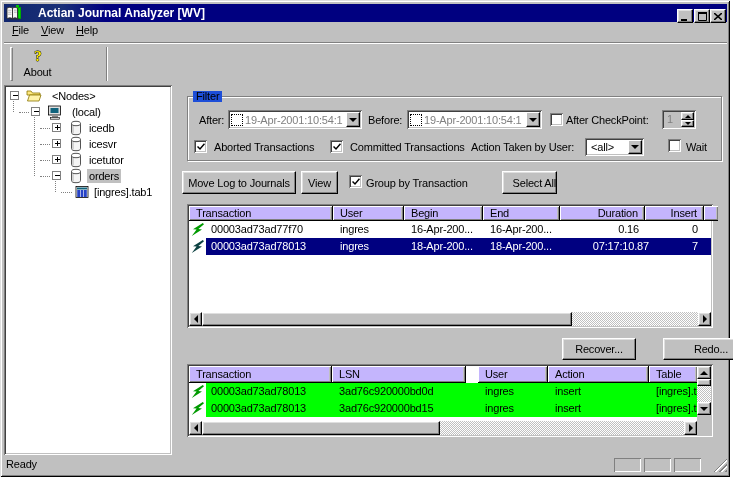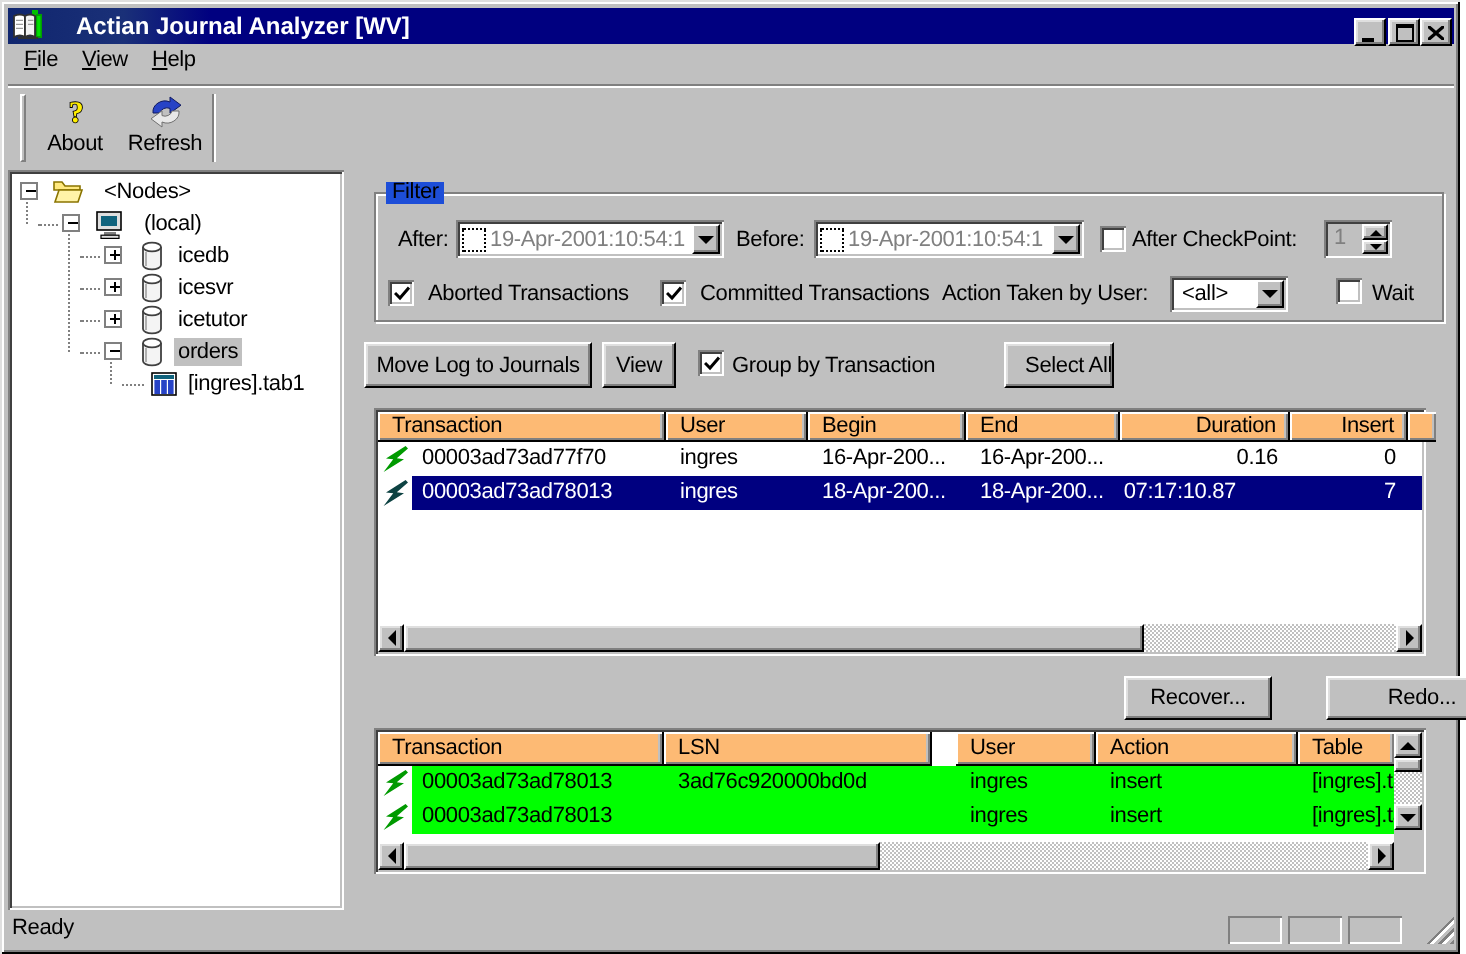--- a/index.html
+++ b/index.html
@@ -64,21 +64,21 @@
 .arr-l{width:0;height:0;border-top:4px solid transparent;border-bottom:4px solid transparent;border-right:4px solid #000;}
 .arr-r{width:0;height:0;border-top:4px solid transparent;border-bottom:4px solid transparent;border-left:4px solid #000;}
 .dotcb{width:12px;height:12px;margin-left:1px;background:#fff;border:1px dotted #000;flex:none;}
 .graytxt{color:#808080;white-space:nowrap;overflow:hidden;margin-left:2px;}
 
 .btn{position:absolute;background:#c0c0c0;border:1px solid;border-color:#ffffff #000000 #000000 #ffffff;
   box-shadow:inset -1px -1px 0 #808080,inset 1px 1px 0 #dfdfdf;
   display:flex;align-items:center;justify-content:center;white-space:nowrap;}
 
 .lv{background:#fff;}
-.hcell{position:absolute;top:0;height:100%;background:#fdba74;
+.hcell{position:absolute;top:0;height:100%;background:#c4b5fd;
   box-shadow:inset 1px 1px 0 #ffffff,inset -1px -1px 0 #808080,inset -2px 0 0 #c0c0c0;
   line-height:15px;padding:0 7px;white-space:nowrap;overflow:hidden;border-right:1px solid #000;border-bottom:1px solid #000;}
 .hcell.last{border-right:none;}
 .lrow{position:absolute;height:17px;}
 .lcell{position:absolute;top:0;height:17px;line-height:17px;padding:0 7px;white-space:nowrap;overflow:hidden;}
 .rnum{text-align:right;padding-right:6px;}
 .licon{position:absolute;left:2px;top:2px;width:13px;height:13px;}
 
 .sb{position:absolute;background:#dfdfdf;
   background-image:repeating-conic-gradient(#ffffff 0 25%,#c0c0c0 0 50%);background-size:2px 2px;}
@@ -135,27 +135,20 @@
 
   <div id="tbtopline" class="abs"></div>
   <div id="toolbar" class="abs">
     <div class="gripper"></div>
     <div class="tbtn" style="left:11px;width:45px;">
       <svg class="ticon" viewBox="0 0 16 16">
         <text x="8" y="13" font-size="15" font-weight="bold" text-anchor="middle" fill="#ffee00" stroke="#000" stroke-width="0.9" paint-order="stroke" font-family="Liberation Serif, serif">?</text>
       </svg>
       <span class="txt">About</span>
     </div>
-    <div class="tbtn" style="left:56px;width:45px;">
-      <svg class="ticon" viewBox="0 0 16 16">
-        <path d="M1.5 8.5 A6 5.5 0 0 1 10 3 L10 0.5 L15.5 4.6 L10 8.6 L10 6.2 A3.6 3.2 0 0 0 5 8.5 Z" fill="#2743c6" stroke="#101a60" stroke-width="0.5"></path>
-        <path d="M14.5 7.5 A6 5.5 0 0 1 6 13 L6 15.5 L0.5 11.4 L6 7.4 L6 9.8 A3.6 3.2 0 0 0 11 7.5 Z" fill="#e8e8e8" stroke="#707070" stroke-width="0.5"></path>
-      </svg>
-      <span class="txt">Refresh</span>
-    </div>
     <div class="tbsep"></div>
   </div>
 
   <div id="tree" class="abs sunken">
     <div class="dot-v" style="left:9px;top:14px;height:13px;"></div>
     <div class="dot-h" style="left:15px;top:27px;width:10px;"></div>
     <div class="dot-v" style="left:30px;top:30px;height:61px;"></div>
     <div class="dot-h" style="left:36px;top:43px;width:10px;"></div>
     <div class="dot-h" style="left:36px;top:59px;width:10px;"></div>
     <div class="dot-h" style="left:36px;top:75px;width:10px;"></div>
@@ -335,21 +328,21 @@
     </div>
     <div class="lrow" style="left:2px;top:34px;width:522px;">
       <span class="abs" style="left:17px;right:0;top:0;bottom:0;background:#000080;"></span>
       <svg class="licon" viewBox="0 0 13 13">
           <path d="M11.8 0 L2 6.2 L5.6 6.6 L0.8 13 L11 6.6 L7.4 6.1 L13 1.2 Z" fill="#0d4242"></path>
         </svg>
       <span class="lcell" style="left:0;width:144px;padding-left:22px;color:#fff;">00003ad73ad78013</span>
       <span class="lcell" style="left:144px;width:71px;color:#fff;">ingres</span>
       <span class="lcell" style="left:215px;width:79px;color:#fff;">18-Apr-200...</span>
       <span class="lcell" style="left:294px;width:77px;color:#fff;">18-Apr-200...</span>
-      <span class="lcell rnum" style="left:350px;width:85px;color:#fff;">07:17:10.87</span>
+      <span class="lcell rnum" style="left:381px;width:85px;color:#fff;">07:17:10.87</span>
       <span class="lcell rnum" style="left:456px;width:59px;color:#fff;">7</span>
     </div>
 
     <div class="sb" style="left:15px;top:108px;width:496px;height:14px;">
       <span class="sbthumb" style="left:0;top:0;width:370px;height:14px;"></span>
     </div>
     <span class="sbbtn" style="left:2px;top:108px;width:13px;height:14px;">
         <span class="arr-l"></span>
       </span>
     <span class="sbbtn" style="left:511px;top:108px;width:13px;height:14px;">
@@ -381,20 +374,21 @@
       <span class="lcell" style="left:289px;width:70px;">ingres</span>
       <span class="lcell" style="left:359px;width:101px;">insert</span>
       <span class="lcell" style="left:460px;width:48px;padding-right:0;">[ingres].tab1</span>
     </div>
     <div class="lrow" style="left:2px;top:36px;width:508px;">
       <span class="abs" style="left:17px;right:0;top:0;bottom:0;background:#00ff00;"></span>
       <svg class="licon" viewBox="0 0 13 13">
           <path d="M11.8 0 L2 6.2 L5.6 6.6 L0.8 13 L11 6.6 L7.4 6.1 L13 1.2 Z" fill="#009a00"></path>
         </svg>
       <span class="lcell" style="left:0;width:143px;padding-left:22px;">00003ad73ad78013</span>
+      <span class="lcell" style="left:143px;width:146px;">3ad76c920000bd15</span>
       <span class="lcell" style="left:289px;width:70px;">ingres</span>
       <span class="lcell" style="left:359px;width:101px;">insert</span>
       <span class="lcell" style="left:460px;width:48px;padding-right:0;">[ingres].tab1</span>
     </div>
 
     <div class="sb" style="left:510px;top:15px;width:14px;height:23px;">
       <span class="sbthumb" style="left:0;top:0;width:14px;height:7px;"></span>
     </div>
     <span class="sbbtn" style="left:510px;top:2px;width:14px;height:13px;">
         <span class="arr-u" style="border-left-width:4px;border-right-width:4px;border-bottom-width:4px;"></span>

